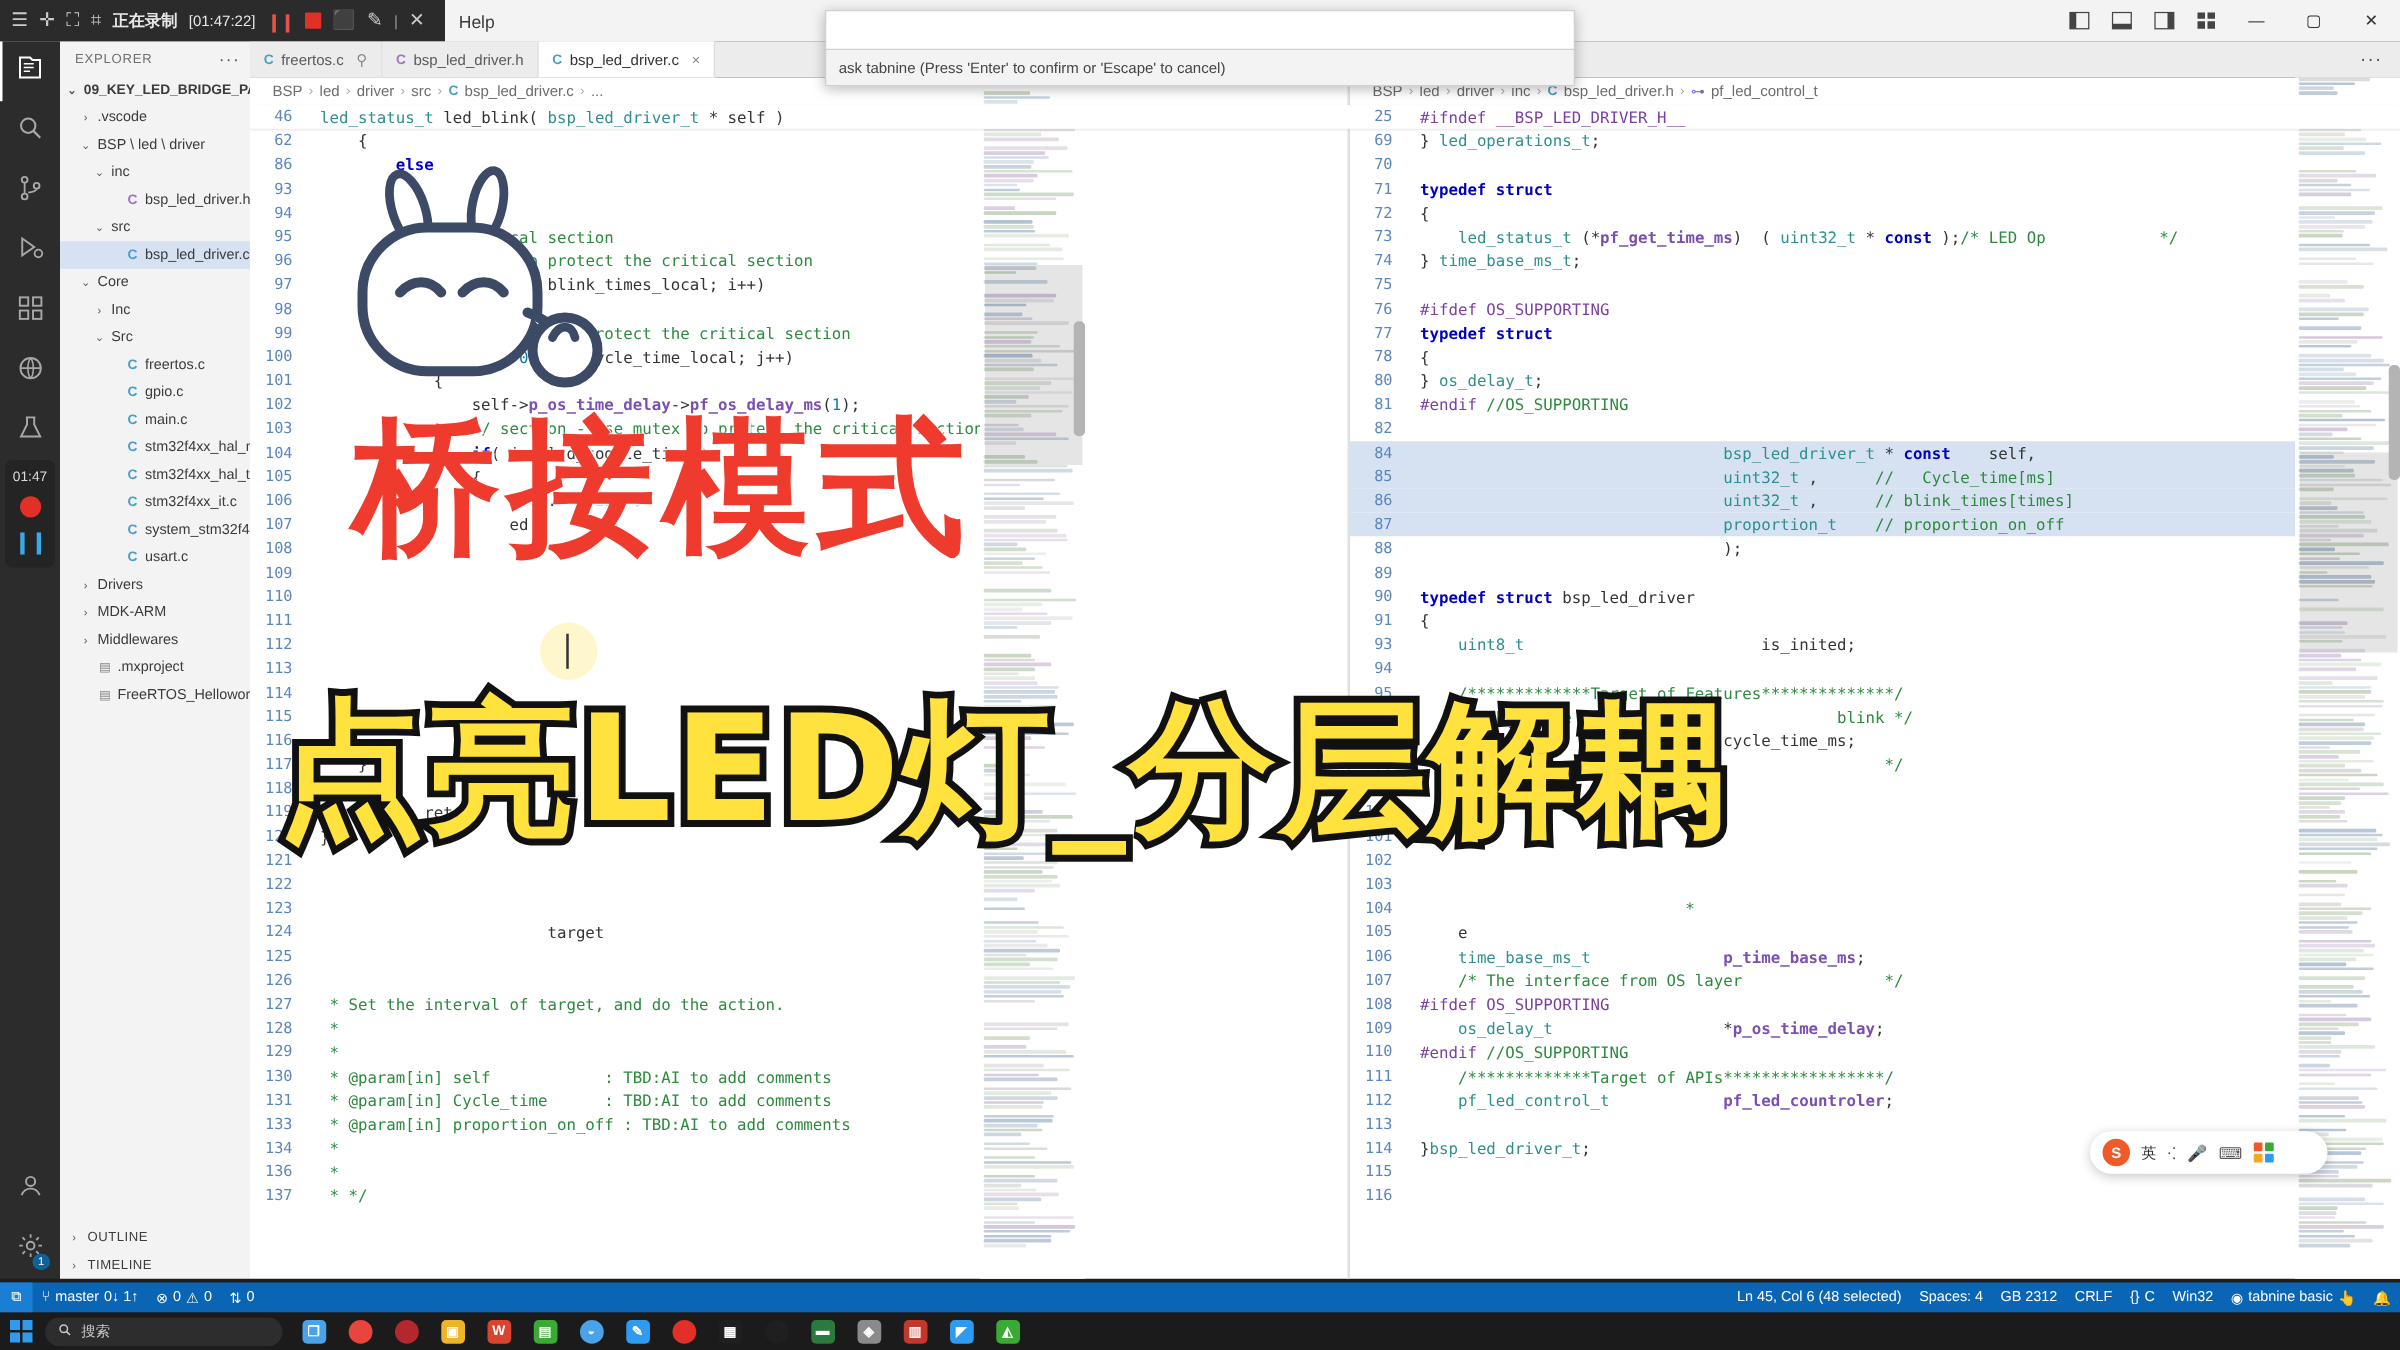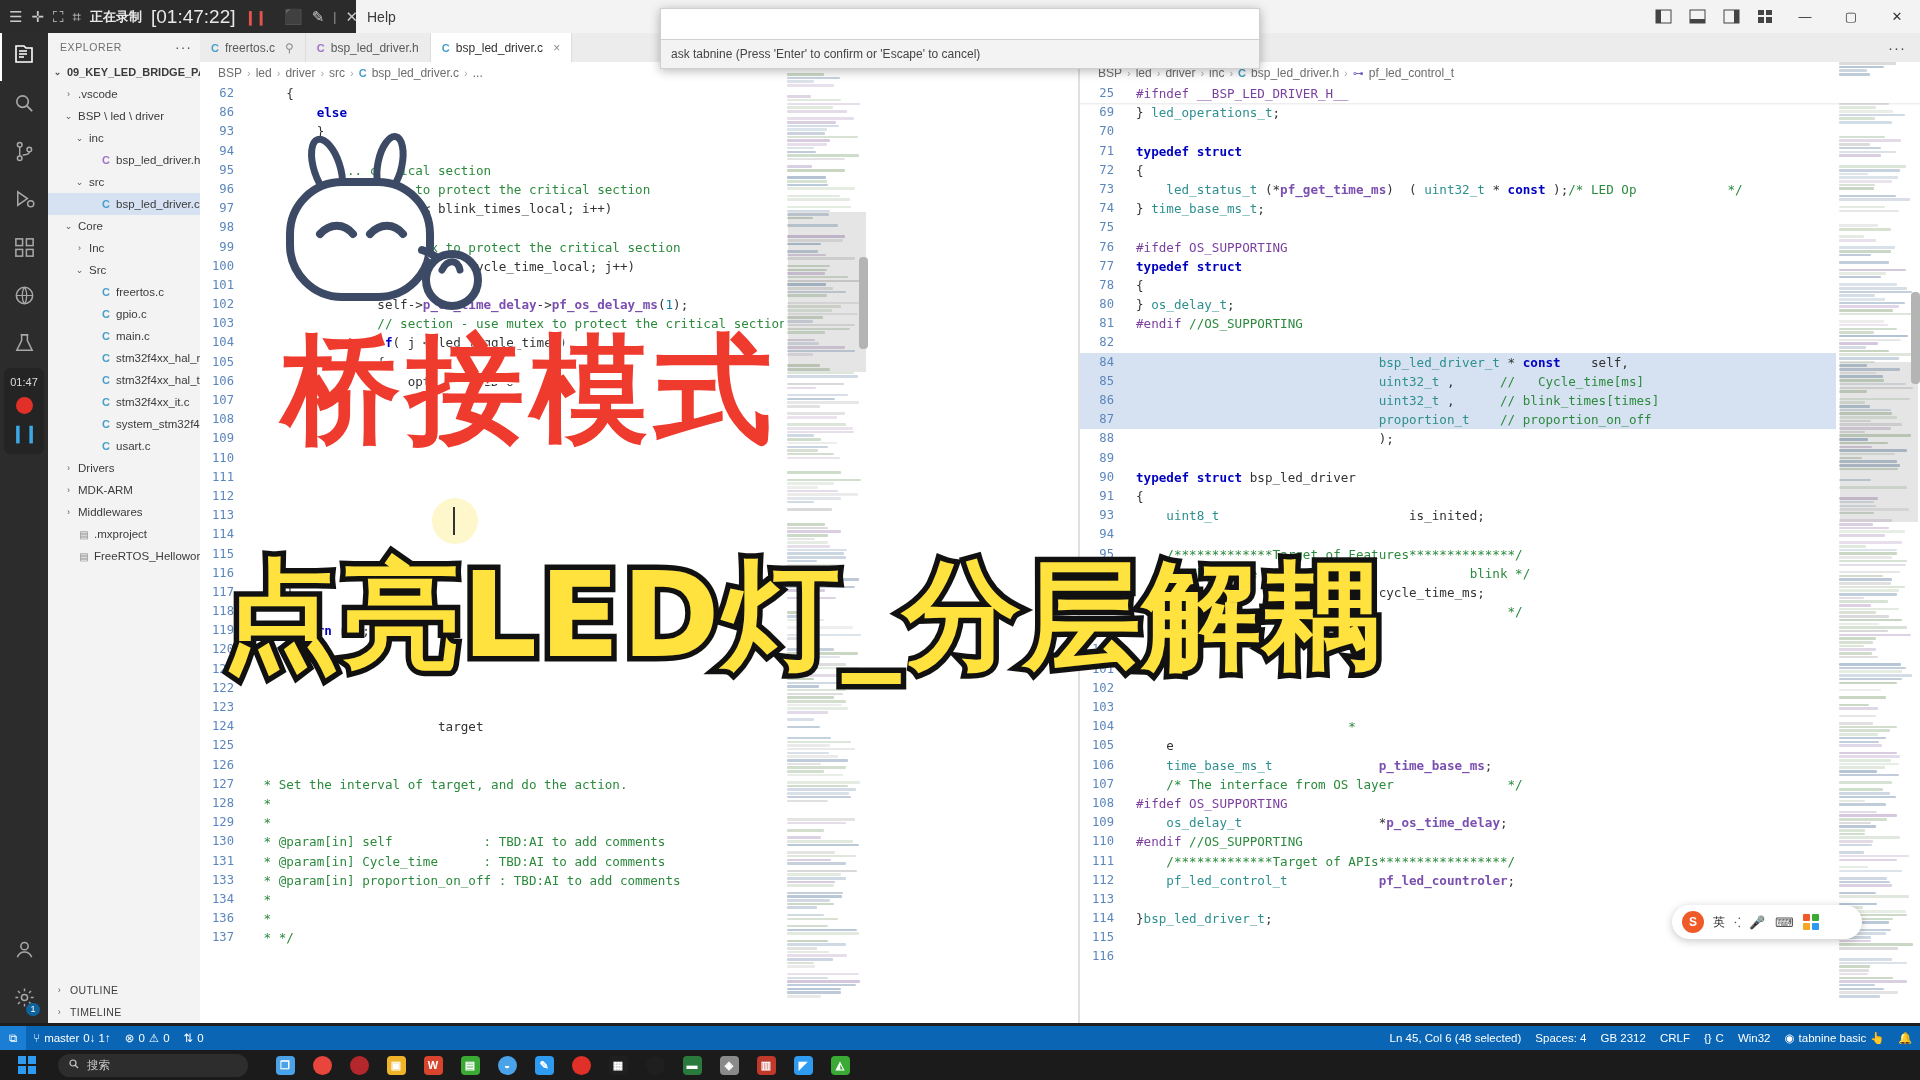--- a/index.html
+++ b/index.html
@@ -4,21 +4,21 @@
 <style>
   * { box-sizing: border-box; margin:0; padding:0; }
   html,body { width:1920px; height:1080px; overflow:hidden; background:#1e1e1e;
     font-family:"Liberation Sans", sans-serif; }
 
   
   #recorder-bar{position:absolute;left:0;top:0;width:356px;height:33px;background:#2b2b2b;
     display:flex;align-items:center;gap:9px;padding:0 9px;z-index:60;}
   #recorder-bar .ricon{color:#d8d8d8;font-size:15px;line-height:1;opacity:.92;}
   #rec-label{color:#e8e8e8;font-size:13px;white-space:nowrap;font-weight:600;}
-  #rec-time{color:#e8e8e8;font-size:19px;}
+  #rec-time{color:#e8e8e8;font-size:12px;}
   .rec-pause{color:#e3544b;font-size:14px;letter-spacing:-1px;font-weight:bold;}
   .rec-stop{width:13px;height:13px;background:#e03028;border-radius:1px;}
   .rec-sep{color:#9b9b9b;font-size:12px;}
 
   
   #titlebar{position:absolute;left:0;top:0;width:1920px;height:33px;background:#f3f3f3;
     display:flex;align-items:center;z-index:10;}
   #menu-help{position:absolute;left:356px;top:0;height:33px;display:flex;align-items:center;
     padding:0 11px;color:#3b3b3b;font-size:14px;z-index:61;}
   #titlebar-right{position:absolute;right:0;top:0;height:33px;display:flex;align-items:center;
@@ -147,21 +147,21 @@
   
   #statusbar{position:absolute;left:0;bottom:30px;width:1920px;height:24px;background:#0a66b5;
     display:flex;align-items:center;color:#fff;font-size:11.5px;}
   #statusbar .left{display:flex;align-items:center;}
   #statusbar .right{margin-left:auto;display:flex;align-items:center;}
   .sb{padding:0 7px;height:24px;display:flex;align-items:center;gap:4px;white-space:nowrap;}
   .sb.remote{background:#1a7fd4;padding:0 9px;}
 
   
   #taskbar{position:absolute;left:0;bottom:0;width:1920px;height:30px;background:#1b1b1b;
-    display:flex;align-items:center;padding-left:12px;gap:16px;}
+    display:flex;align-items:center;padding-left:2px;gap:4px;}
   #start-btn{width:30px;height:26px;display:flex;align-items:center;justify-content:center;}
   #win-logo{display:grid;grid-template-columns:8px 8px;grid-template-rows:8px 8px;gap:2px;}
   #win-logo i{display:block;background:#2e9bf0;}
   #search-pill{width:190px;height:23px;background:#2d2d2d;border-radius:12px;display:flex;
     align-items:center;gap:7px;padding:0 10px;color:#c8c8c8;font-size:11.5px;}
   .tbi{width:34px;height:28px;display:flex;align-items:center;justify-content:center;
     border-radius:4px;}
   .tbi .sq{width:19px;height:19px;border-radius:4px;display:flex;align-items:center;
     justify-content:center;font-size:11px;color:#fff;font-weight:bold;}
   .tbi .circ{width:19px;height:19px;border-radius:50%;display:flex;align-items:center;
@@ -464,20 +464,21 @@
       <span>driver</span>
       <span class="sep">›</span>
       <span>src</span>
       <span class="sep">›</span>
       <span class="cc">C</span>
       <span>bsp_led_driver.c</span>
       <span class="sep">›</span>
       <span>...</span>
     </div>
   <div class="codearea" id="code-left">
+      <div class="cl sticky"><span class="ln">46</span><span class="code"><span class="ty">led_status_t</span> led_blink( <span class="ty">bsp_led_driver_t</span> * self )</span></div>
       <div class="cl"><span class="ln">62</span><span class="code">    {</span></div>
       <div class="cl"><span class="ln">86</span><span class="code">        <span class="kw">else</span></span></div>
       <div class="cl"><span class="ln">93</span><span class="code">        }</span></div>
       <div class="cl"><span class="ln">94</span><span class="code"></span></div>
       <div class="cl"><span class="ln">95</span><span class="code">        <span class="cm">// ... critical section</span></span></div>
       <div class="cl"><span class="ln">96</span><span class="code">        <span class="cm">// use mutex to protect the critical section</span></span></div>
       <div class="cl"><span class="ln">97</span><span class="code">        <span class="kw">for</span>( i = <span class="num">0</span>; i &lt; blink_times_local; i++)</span></div>
       <div class="cl"><span class="ln">98</span><span class="code">        {</span></div>
       <div class="cl"><span class="ln">99</span><span class="code">            <span class="cm">// use mutex to protect the critical section</span></span></div>
       <div class="cl"><span class="ln">100</span><span class="code">            <span class="kw">for</span>( j = <span class="num">0</span>; j &lt; cycle_time_local; j++)</span></div>

